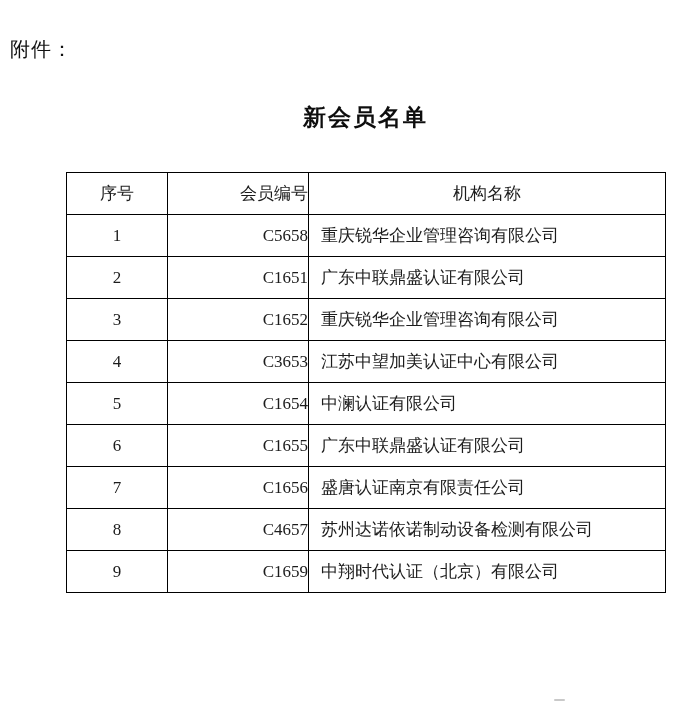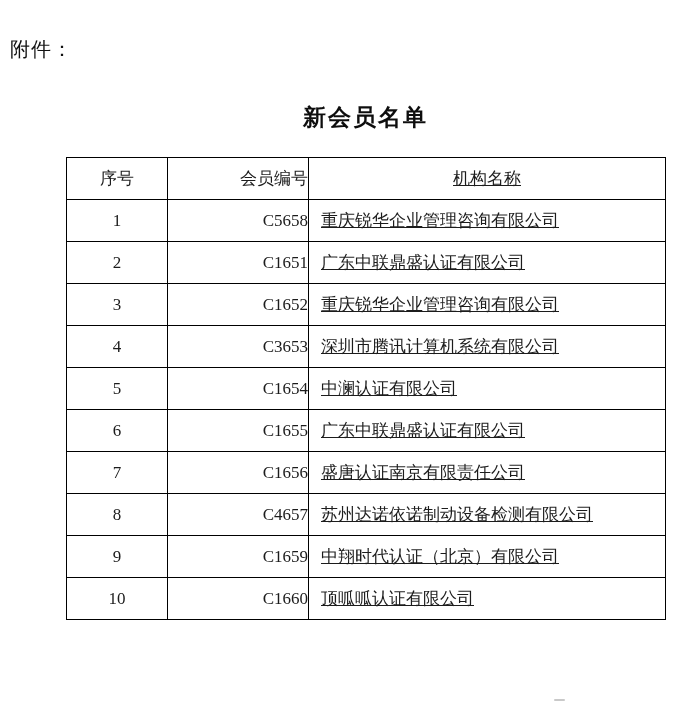--- a/index.html
+++ b/index.html
@@ -29,39 +29,39 @@
     width: 599px;
     text-align: center;
     font-family: Liberation Mono, monospace;
     font-weight: 700;
     font-size: 23px;
     letter-spacing: 2px;
     color: #0d0d0d;
   }
   table.member-table {
     position: absolute;
-    left: 66px; top: 157px;
+    left: 66px; top: 172px;
     width: 599px;
     border-collapse: collapse;
     table-layout: fixed;
     padding-left: 18px;
   }
   .member-table th, .member-table td {
     border: 1px solid #000000;
     height: 42px;
     font-size: 17px;
     font-weight: 400;
     vertical-align: middle;
     color: #1c1c1c;
     white-space: nowrap;
     overflow: visible;
   }
   .col-serial { width: 101px; text-align: center; }
   .col-id     { width: 141px; text-align: right; }
-  .col-org    { width: 357px; text-align: left; padding-left: 12px; text-decoration: underline; }
+  .col-org    { width: 357px; text-align: left; padding-left: 12px; }
   th.col-org  { text-align: center; padding-left: 0; }
   .highlight-box {
     display: inline-block;
     border: 3px solid var(--hl-color, #e60000);
     padding: 2px 6px 2px 4px;
     margin-left: -8px;
   }
   .artifact {
     position: absolute;
     left: 554px; top: 699px;
@@ -97,21 +97,21 @@
         <td class="col-org"><span>广东中联鼎盛认证有限公司</span></td>
       </tr>
       <tr>
         <td class="col-serial">3</td>
         <td class="col-id">C1652</td>
         <td class="col-org"><span>重庆锐华企业管理咨询有限公司</span></td>
       </tr>
       <tr>
         <td class="col-serial">4</td>
         <td class="col-id">C3653</td>
-        <td class="col-org"><span>深圳市腾讯计算机系统有限公司</span></td>
+        <td class="col-org"><span>江苏中望加美认证中心有限公司</span></td>
       </tr>
       <tr>
         <td class="col-serial">5</td>
         <td class="col-id">C1654</td>
         <td class="col-org"><span>中澜认证有限公司</span></td>
       </tr>
       <tr>
         <td class="col-serial">6</td>
         <td class="col-id">C1655</td>
         <td class="col-org"><span>广东中联鼎盛认证有限公司</span></td>
@@ -124,21 +124,16 @@
       <tr>
         <td class="col-serial">8</td>
         <td class="col-id">C4657</td>
         <td class="col-org"><span>苏州达诺依诺制动设备检测有限公司</span></td>
       </tr>
       <tr>
         <td class="col-serial">9</td>
         <td class="col-id">C1659</td>
         <td class="col-org"><span>中翔时代认证（北京）有限公司</span></td>
       </tr>
-      <tr>
-        <td class="col-serial">10</td>
-        <td class="col-id">C1660</td>
-        <td class="col-org"><span>顶呱呱认证有限公司</span></td>
-      </tr>
     </tbody>
 </table>
 
 <div class="artifact"></div>
 
 </body></html>

